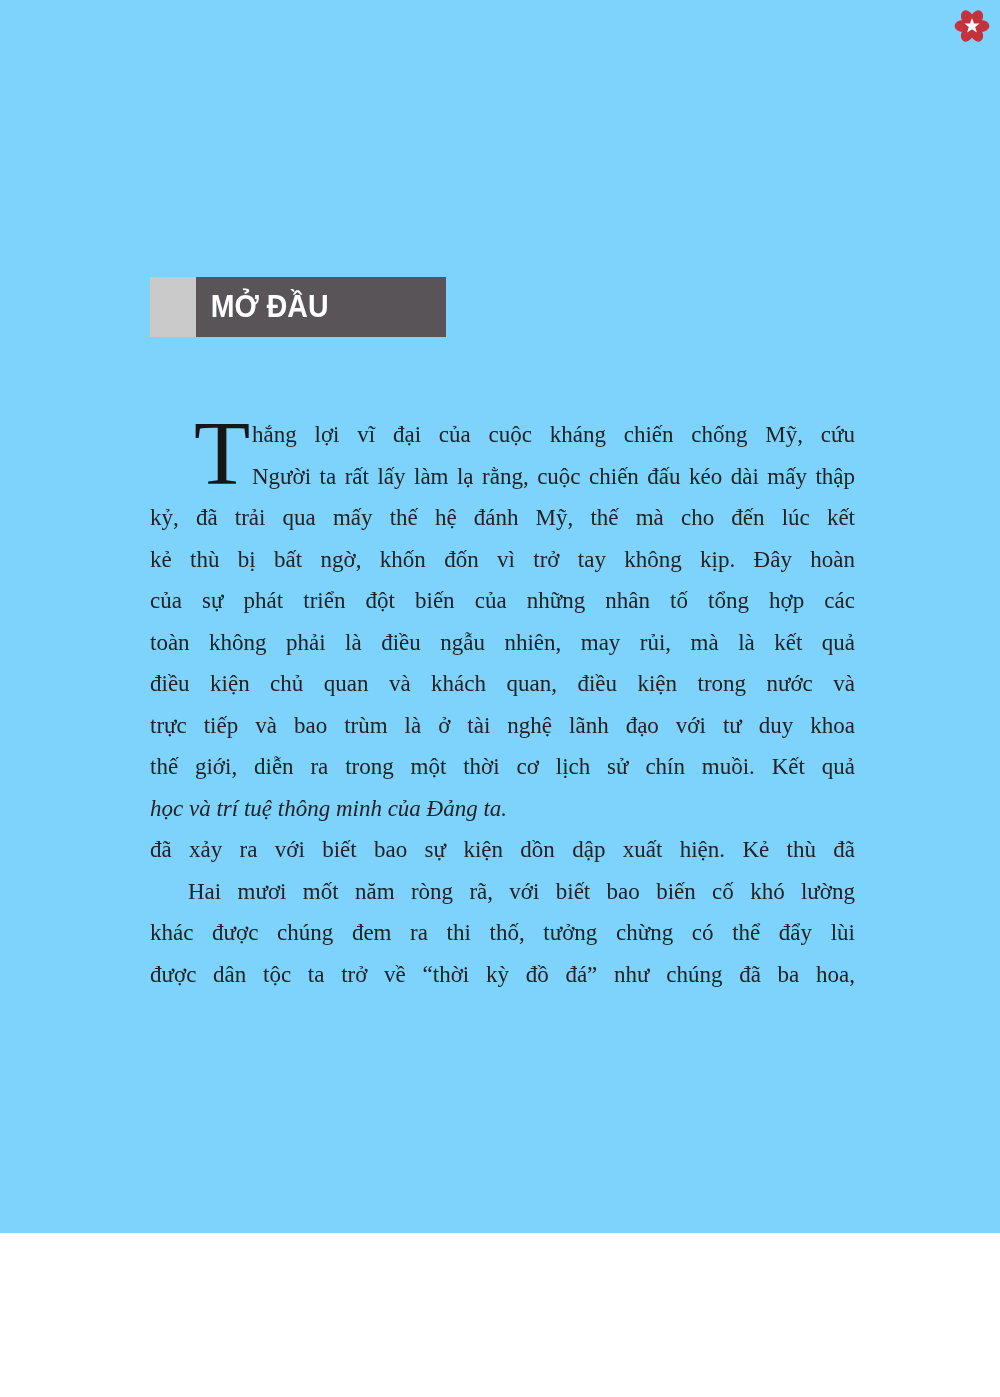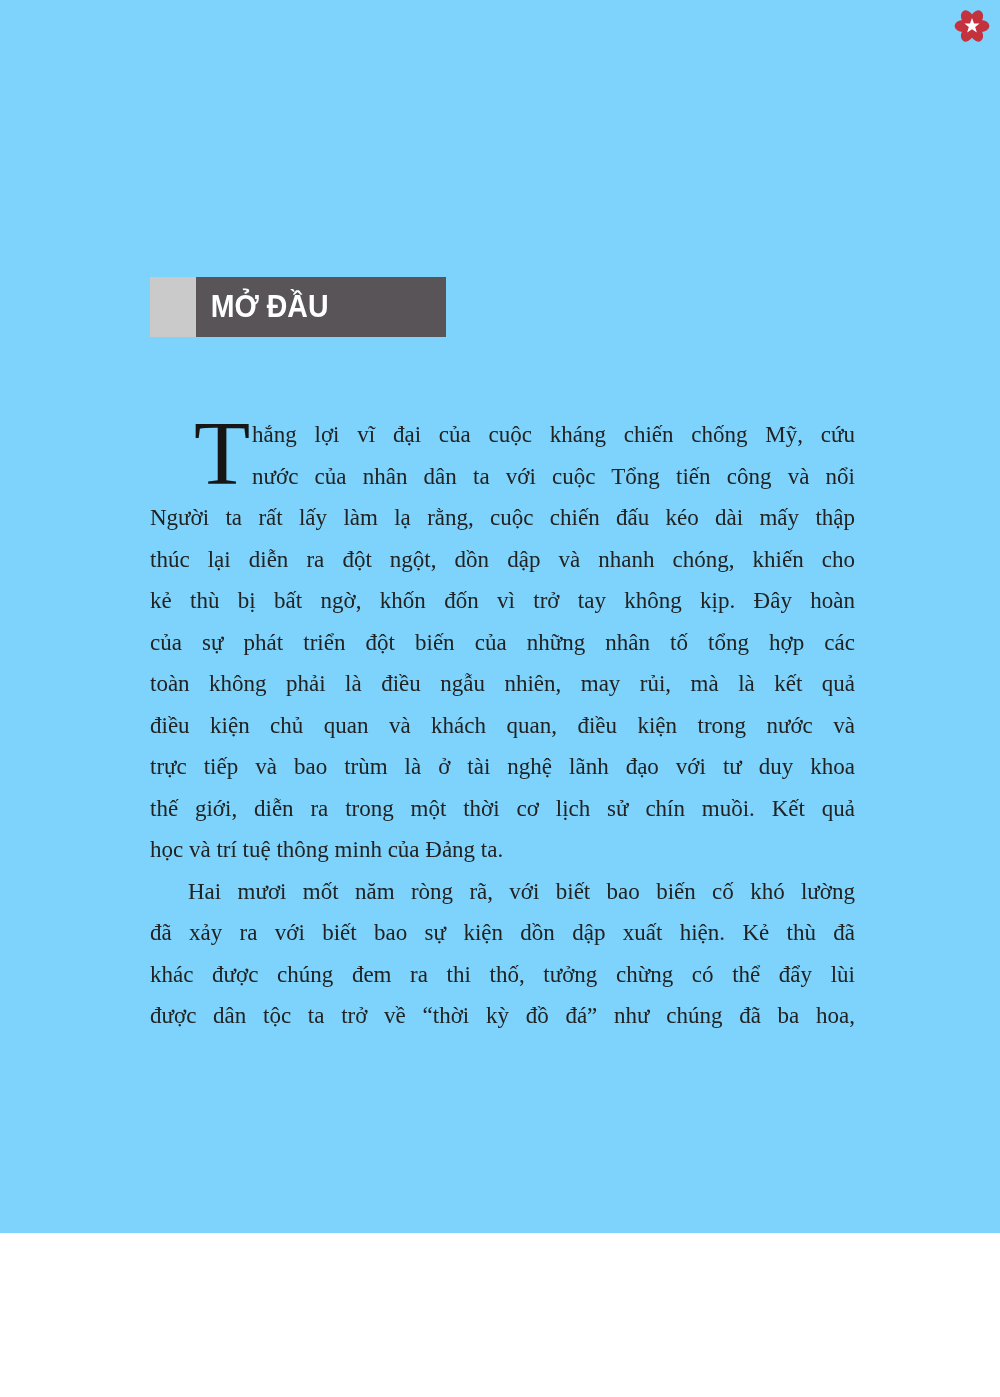--- a/index.html
+++ b/index.html
@@ -65,20 +65,21 @@
   .line {
     line-height: 41.5px;
     height: 41.5px;
     text-align: justify;
     text-align-last: justify;
     white-space: normal;
     overflow: visible;
   }
   .line.para-end {
     text-align-last: left;
+    font-style: italic;
   }
   .line.first-indent {
     padding-left: 38px;
   }
   .dropcap {
     float: left;
     width: 50px;
     height: 83px;
     margin-left: 44px;
     margin-right: 8px;
@@ -133,34 +134,33 @@
     <div class="hdr-square"></div>
     <div class="hdr-bar">
       <span class="hdr-title">MỞ ĐẦU</span>
     </div>
   </div>
 
   <div class="body-text">
     <div class="paragraph">
       <div class="dropcap">T</div>
       <div class="line">hắng lợi vĩ đại của cuộc kháng chiến chống Mỹ, cứu</div>
-      <div class="line">nước của nhân dân ta với cuộc Tổng tiến công và nổi</div>
       <div class="line">Người ta rất lấy làm lạ rằng, cuộc chiến đấu kéo dài mấy thập</div>
-      <div class="line">thúc lại diễn ra đột ngột, dồn dập và nhanh chóng, khiến cho</div>
+      <div class="line">kỷ, đã trải qua mấy thế hệ đánh Mỹ, thế mà cho đến lúc kết</div>
       <div class="line">kẻ thù bị bất ngờ, khốn đốn vì trở tay không kịp. Đây hoàn</div>
       <div class="line">của sự phát triển đột biến của những nhân tố tổng hợp các</div>
       <div class="line">toàn không phải là điều ngẫu nhiên, may rủi, mà là kết quả</div>
       <div class="line">điều kiện chủ quan và khách quan, điều kiện trong nước và</div>
       <div class="line">trực tiếp và bao trùm là ở tài nghệ lãnh đạo với tư duy khoa</div>
       <div class="line">thế giới, diễn ra trong một thời cơ lịch sử chín muồi. Kết quả</div>
       <div class="line para-end">học và trí tuệ thông minh của Đảng ta.</div>
     </div>
     <div class="paragraph">
+      <div class="line">đã xảy ra với biết bao sự kiện dồn dập xuất hiện. Kẻ thù đã</div>
       <div class="line first-indent">Hai mươi mốt năm ròng rã, với biết bao biến cố khó lường</div>
-      <div class="line">đã xảy ra với biết bao sự kiện dồn dập xuất hiện. Kẻ thù đã</div>
       <div class="line">khác được chúng đem ra thi thố, tưởng chừng có thể đẩy lùi</div>
       <div class="line">được dân tộc ta trở về “thời kỳ đồ đá” như chúng đã ba hoa,</div>
     </div>
   </div>
 
   <div class="page-footer">
     <div class="footer-rule"></div>
     <div class="page-number">7</div>
     <div class="footer-rule"></div>
   </div>

